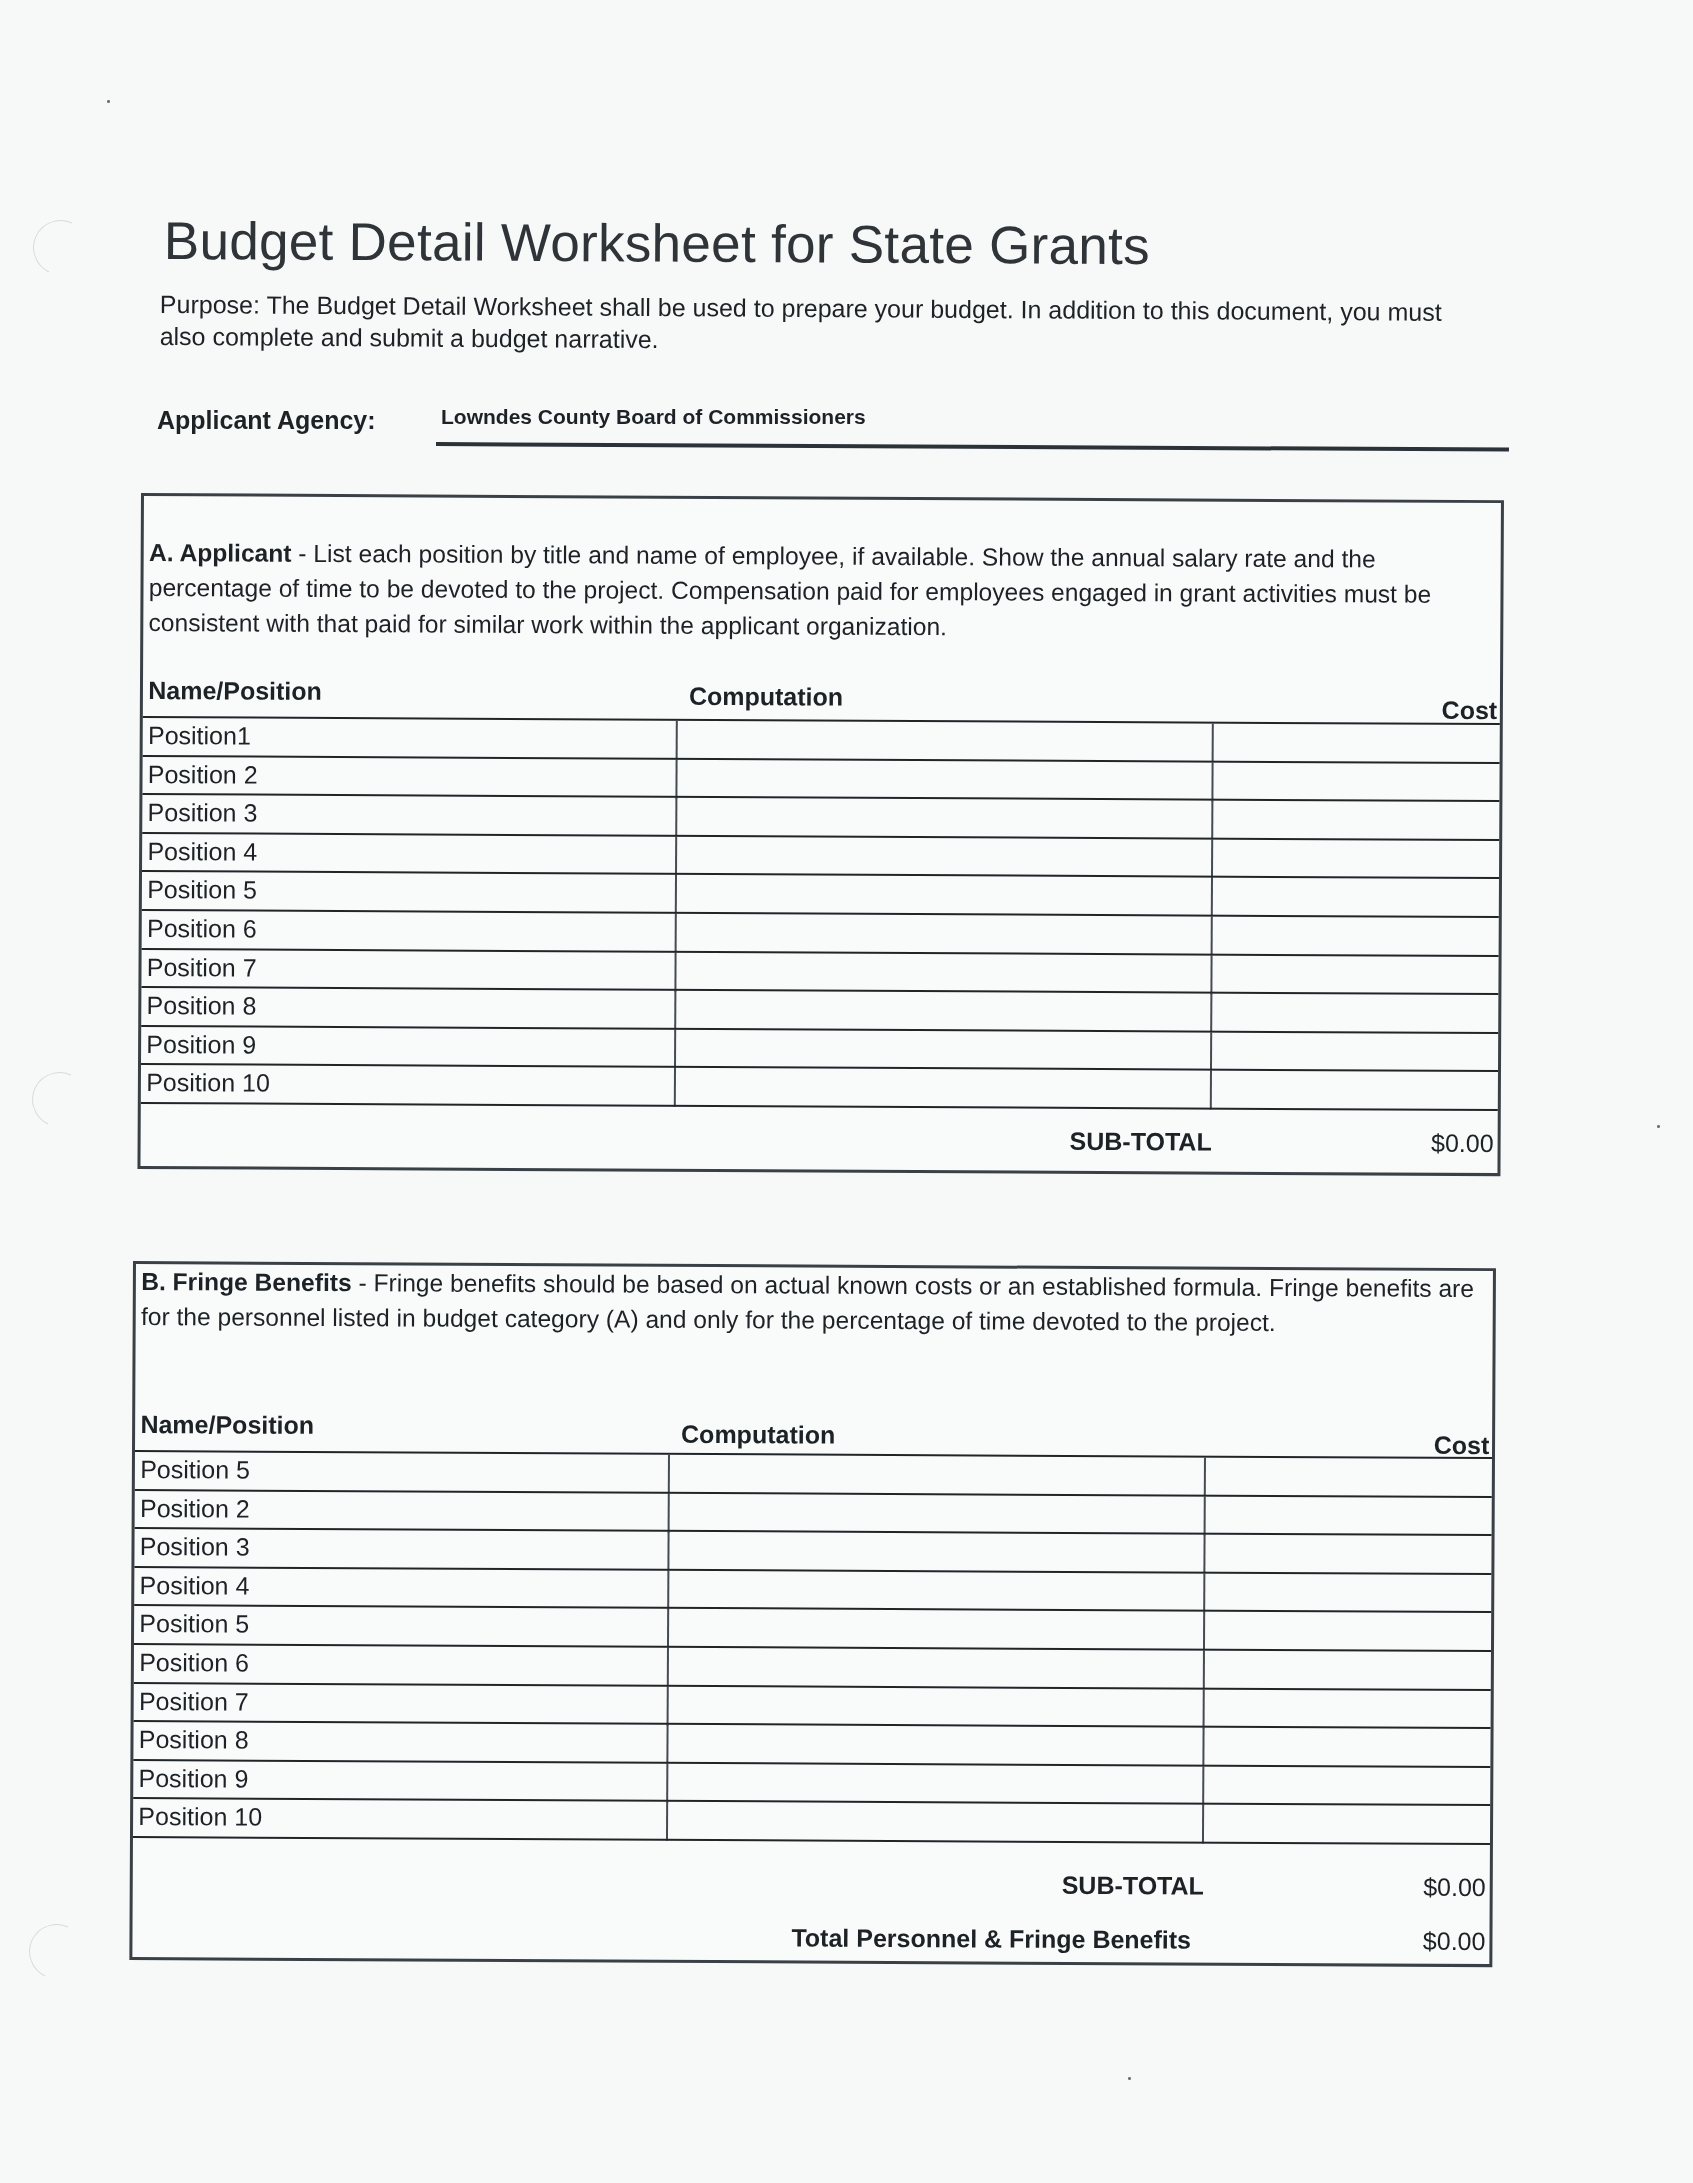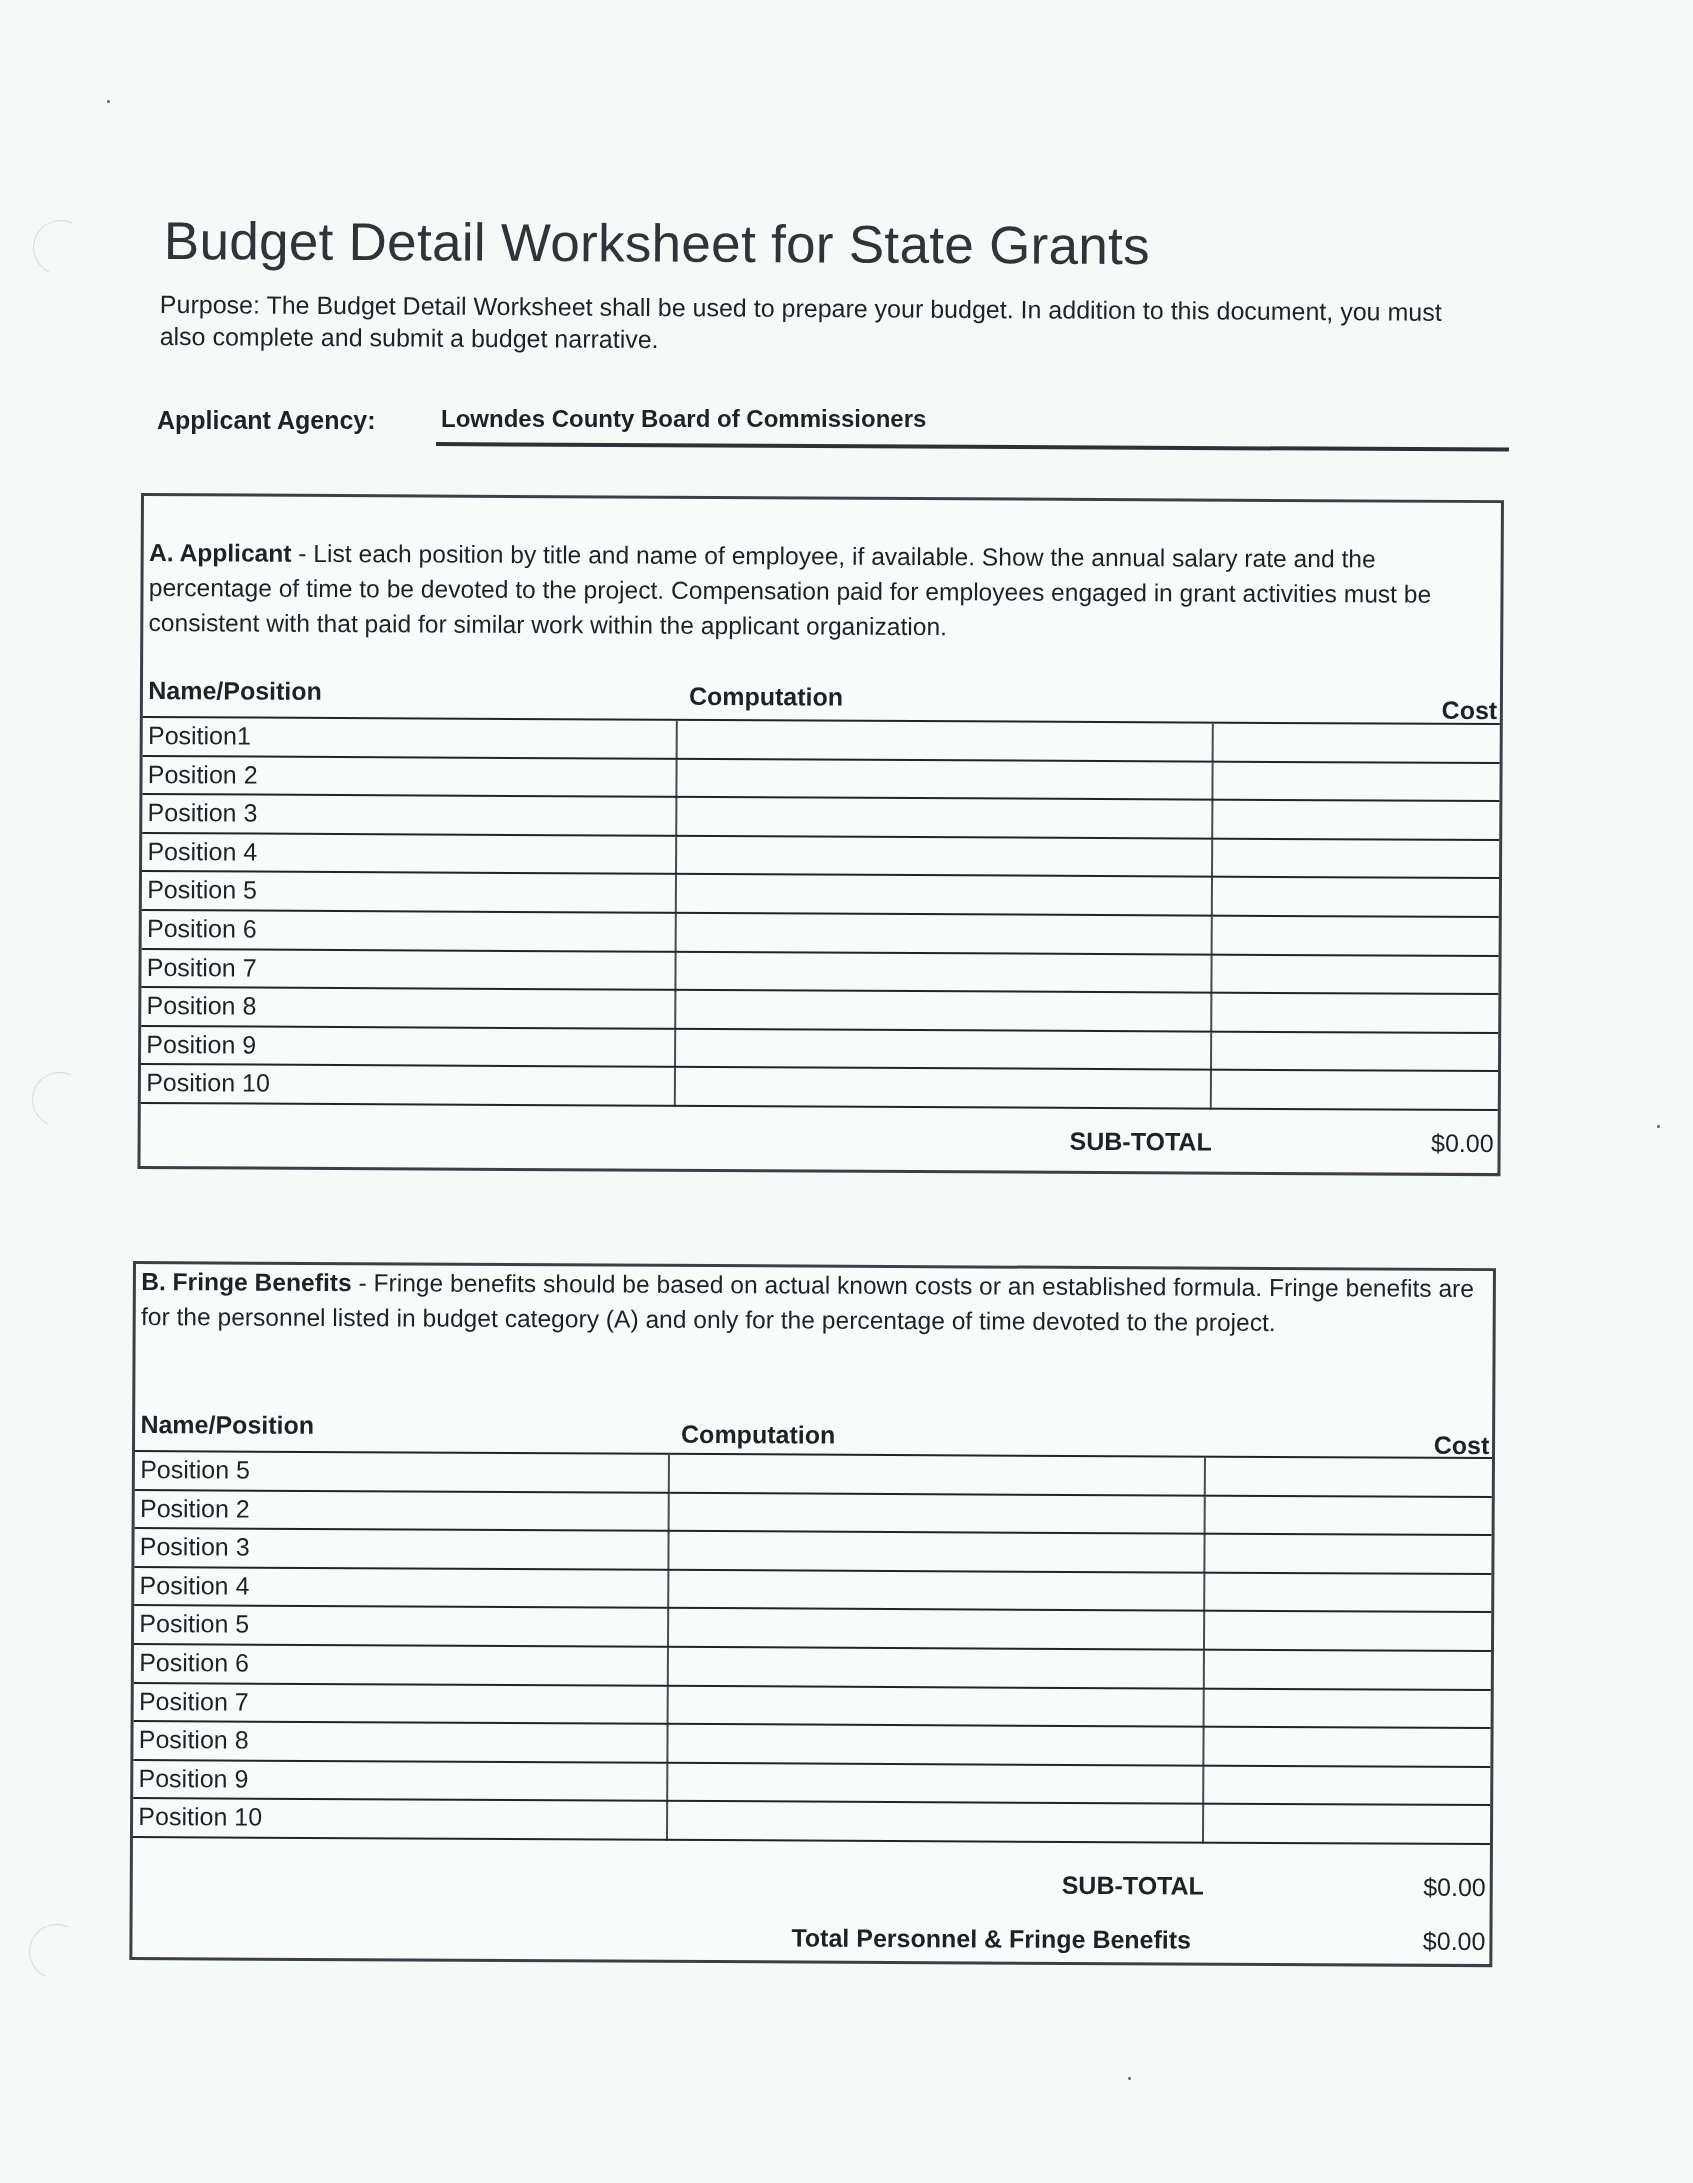--- a/index.html
+++ b/index.html
@@ -25,21 +25,21 @@
     font-size: 25px; line-height: 32px; color: #1d2226;
     transform: rotate(0.35deg); transform-origin: left top;
   }
   .purpose b { font-weight: normal; }
   .agency-label {
     position: absolute; left: 157px; top: 398px;
     font-size: 25px; font-weight: bold; margin-top: 8px;
   }
   .agency-value {
     position: absolute; left: 441px; top: 405px;
-    font-size: 24px; font-weight: bold;
+    font-size: 21px; font-weight: bold;
   }
   .agency-line {
     position: absolute; left: 436px; top: 442px; width: 1073px; height: 4px;
     background: #2c3338; transform: rotate(0.3deg); transform-origin: left top;
   }
   .box {
     position: absolute; border: 3.3px solid #3a4146; background: #f9fafa;
     box-sizing: border-box; transform-origin: left top;
   }
   #box-a { left: 141px; top: 493px; width: 1363px; height: 676px; transform: rotate(0.3deg); }

